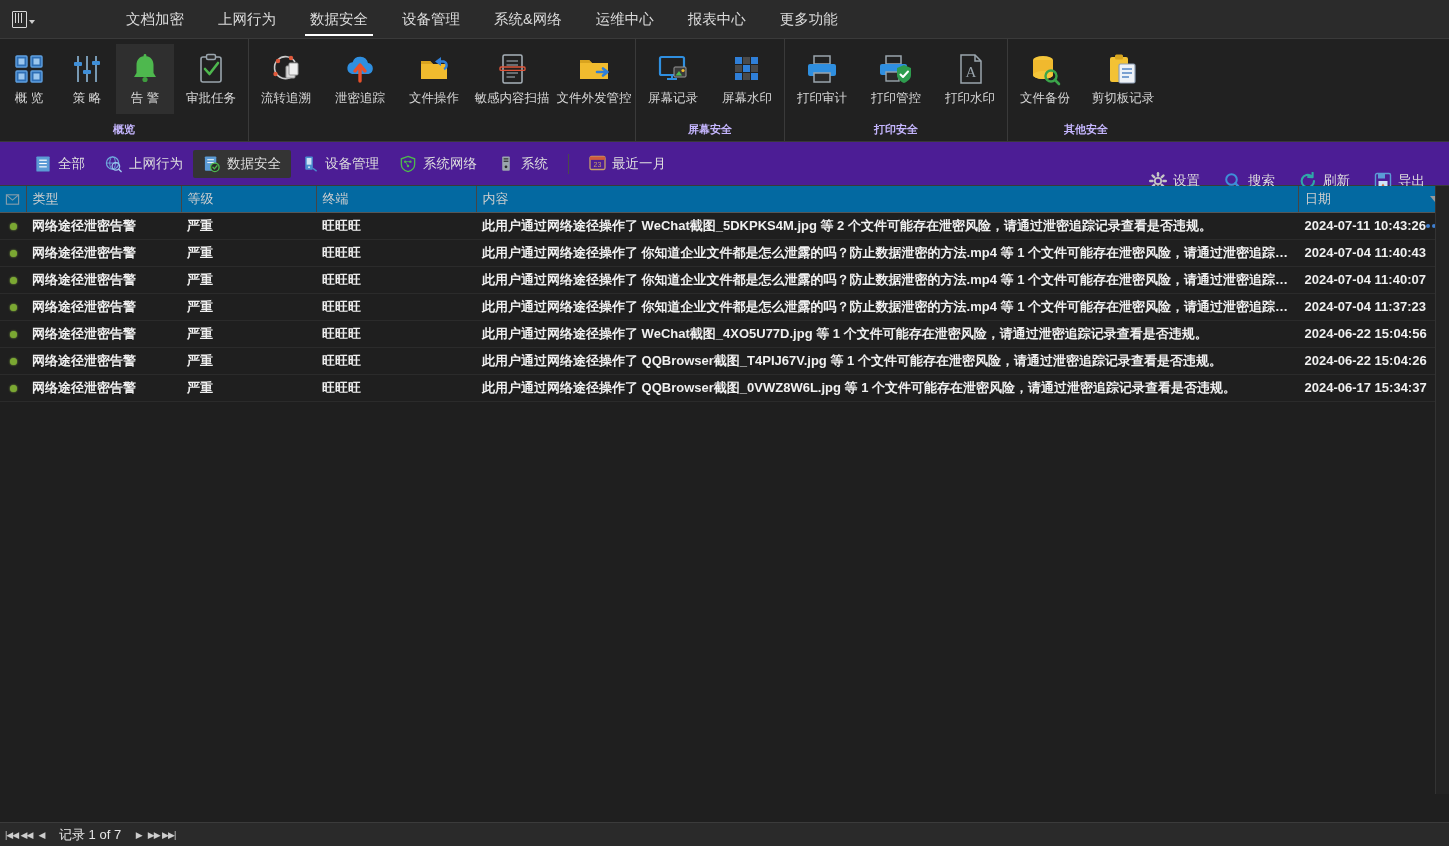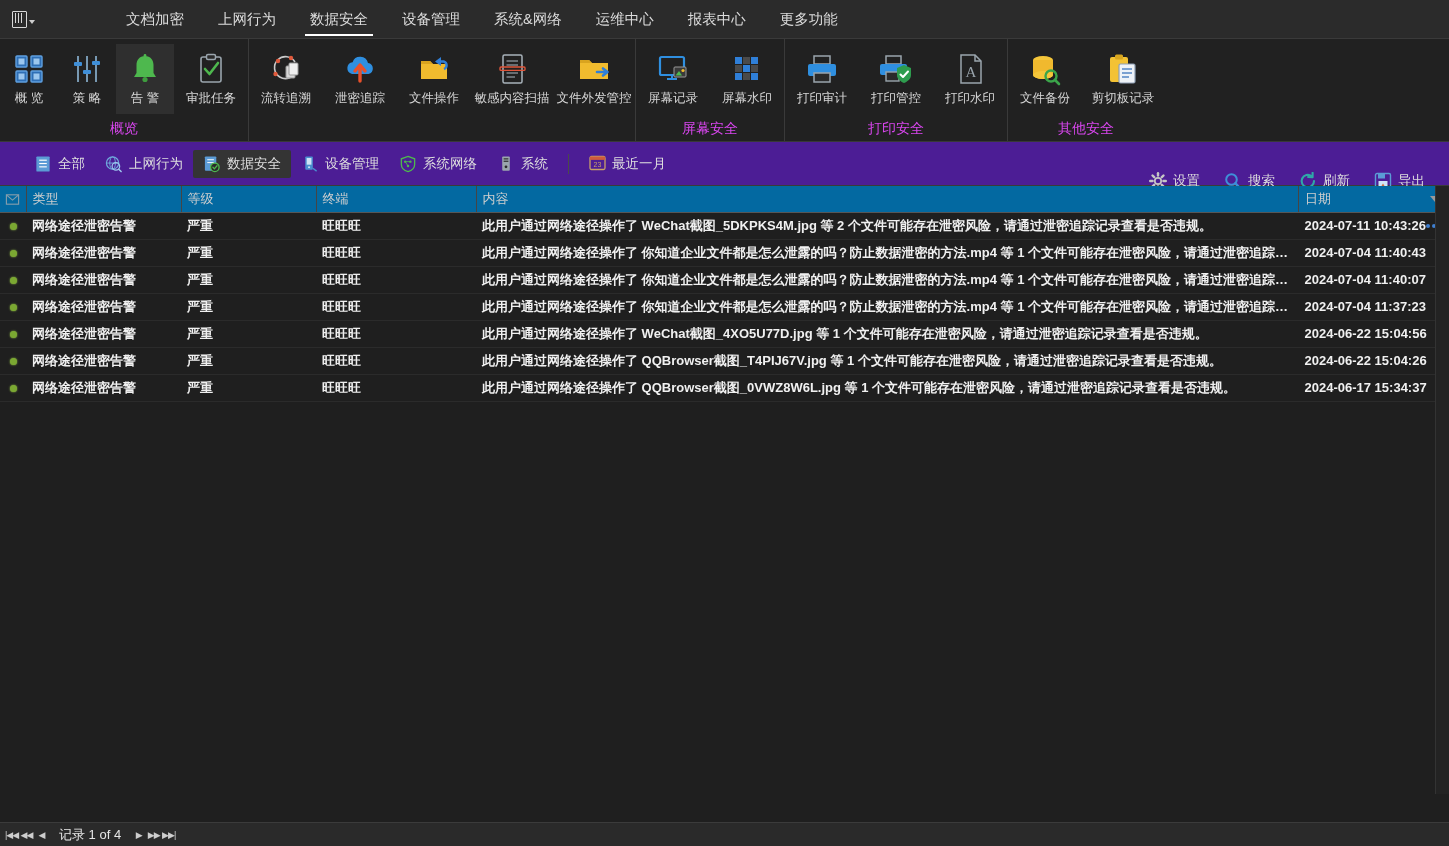--- a/index.html
+++ b/index.html
@@ -54,21 +54,21 @@
     justify-content:flex-start; gap:3px; cursor:pointer; padding-top:6px;
     font-size:12.5px; color:#d6d6d6; text-align:center; line-height:1.15;
   }
   .rib-btn.wide{ width:74px; }
   .rib-btn.xwide{ width:82px; }
   .rib-btn.sel{ background:#2f2f2f; }
   .rib-ico{ height:38px; display:flex; align-items:center; justify-content:center; }
   .rib-label{ white-space:nowrap; }
   .rib-title{
     height:24px; display:flex; align-items:center; justify-content:center;
-    font-size:14px; color:#d946ef;
+    font-size:11px; color:#c4b5fd;font-weight:bold;
   }
 
   
   #filterbar{
     height:44px; background:#4c1d95; display:flex; align-items:center;
     padding:0 14px 0 24px; border-bottom:1px solid #3a3a3a;
   }
   .fb-btn{
     display:flex; align-items:center; gap:6px; height:28px; padding:0 10px;
     font-size:13.5px; color:#dedede; cursor:pointer; border-radius:2px;
@@ -592,17 +592,17 @@
   </table>
   <div id="vscroll">
     <div class="thumb"></div>
   </div>
 </div>
 
 <div id="statusbar">
   <div class="nav-btn">|◀◀</div>
   <div class="nav-btn">◀◀</div>
   <div class="nav-btn">◀</div>
-  <div class="rec-label">记录 1 of 4</div>
+  <div class="rec-label">记录 1 of 7</div>
   <div class="nav-btn">▶</div>
   <div class="nav-btn">▶▶</div>
   <div class="nav-btn">▶▶|</div>
 </div>
 
 </body></html>

